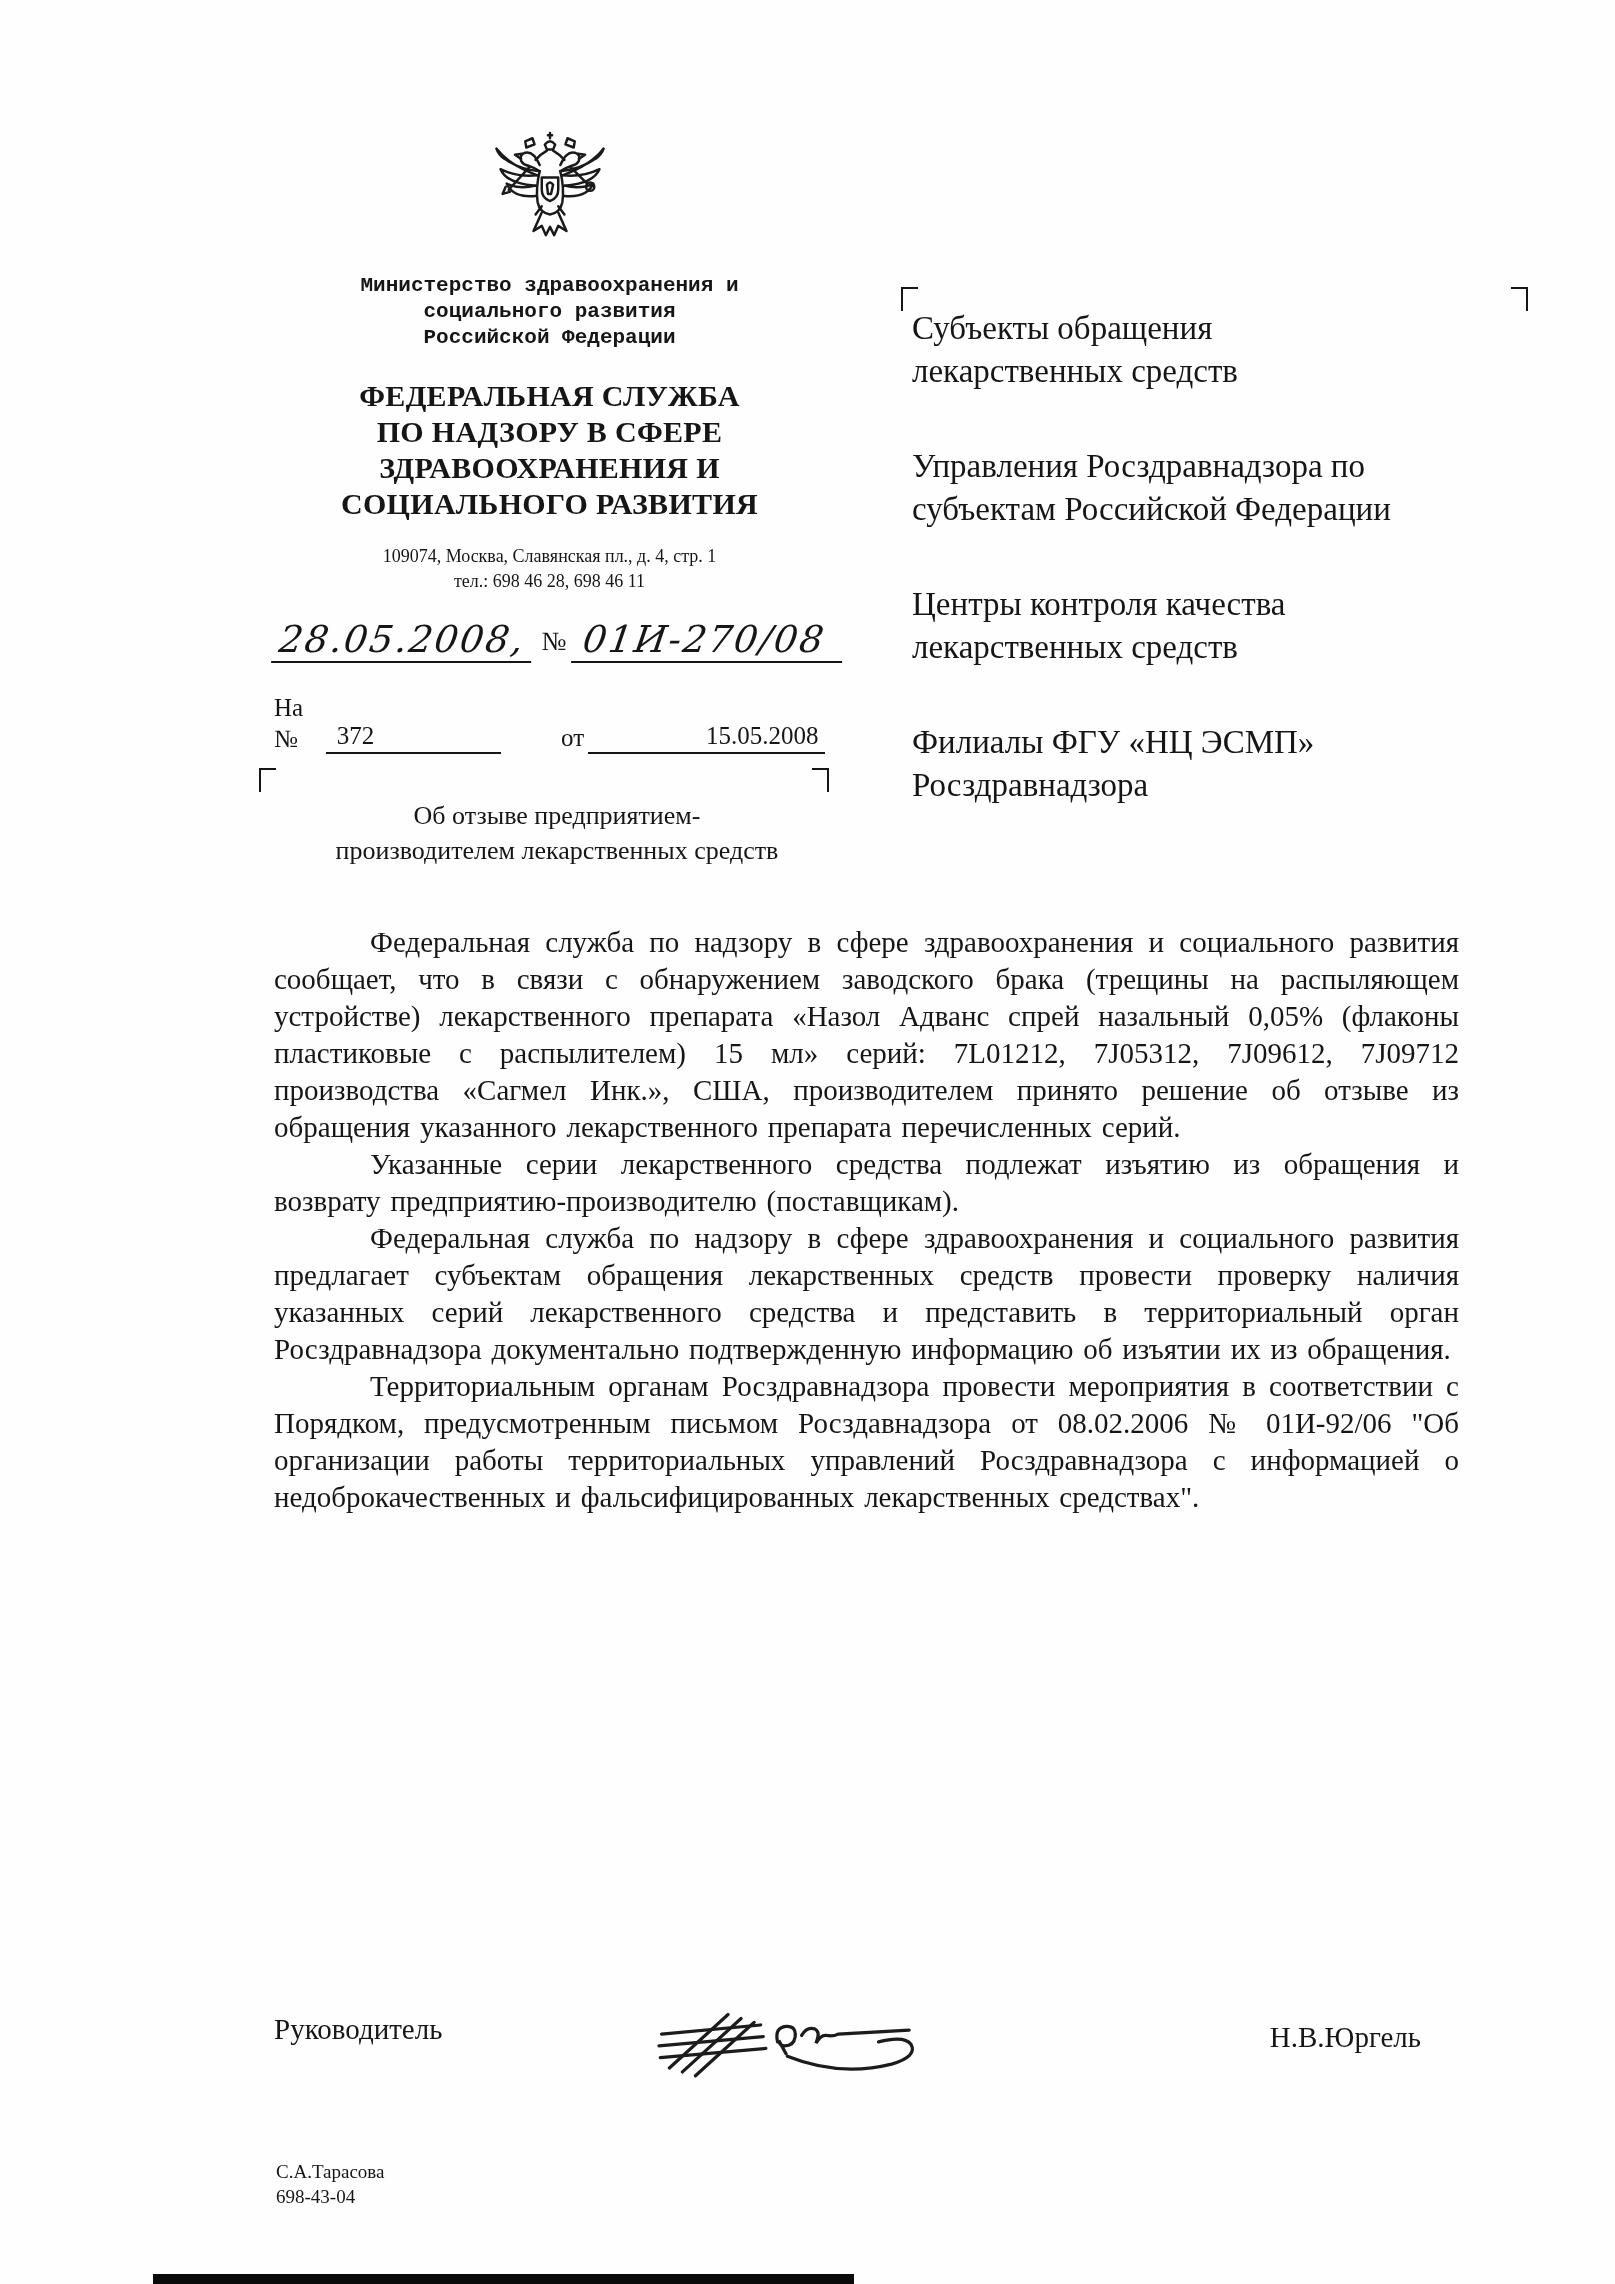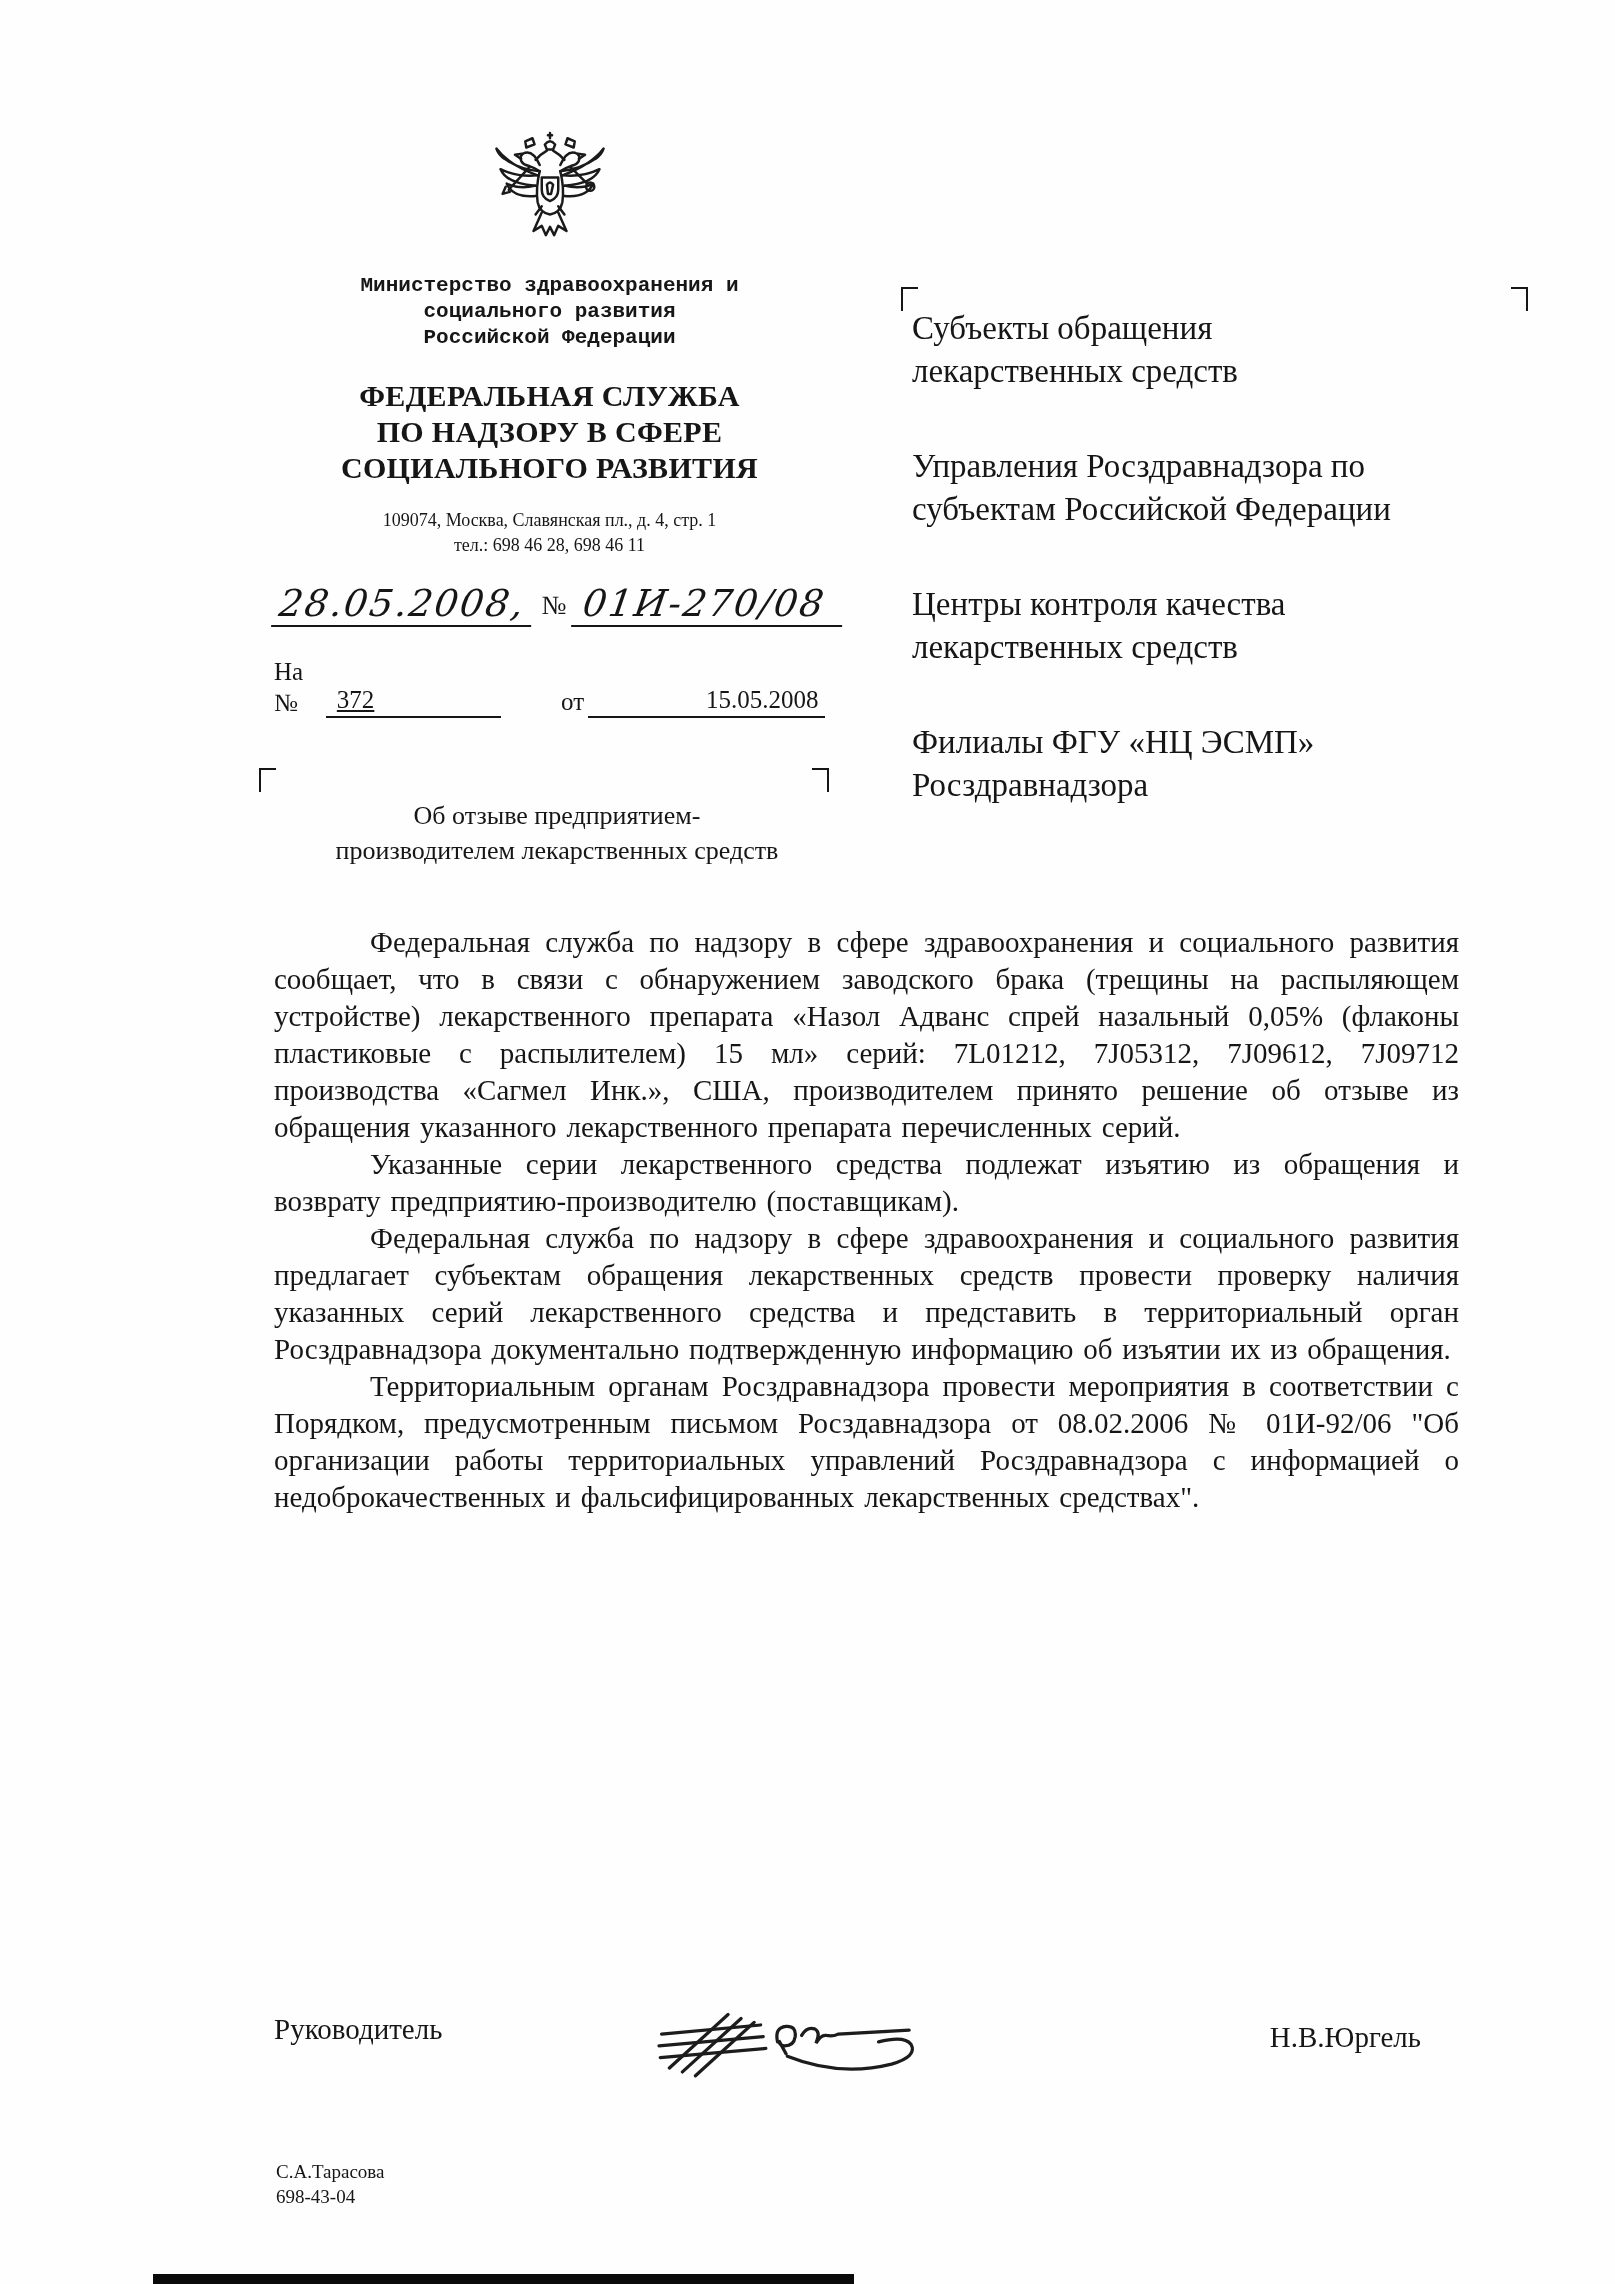--- a/index.html
+++ b/index.html
@@ -26,21 +26,21 @@
     font-size:37px; line-height:40px; letter-spacing:2px;
     transform:skewX(-8deg); display:inline-block;
   }
   .under { border-bottom:2px solid #161616; }
   .date-hand { padding:0 9px 1.3px 5.2px; }
   .printed-no { font-size:26px; padding:0 7.8px 6.5px 7.8px; }
   .num-hand { padding:0 19.6px 1.3px 9px; }
 
   .ref-line { margin-top:29px; display:flex; align-items:flex-end; text-align:left; font-size:25px; line-height:31px; }
   .blank { border-bottom:2px solid #161616; display:inline-block; }
-  .blank1 { width:196px; text-align:left; padding:0 0 1.3px 10.4px; margin-right:9px;text-decoration:underline; }
+  .blank1 { width:196px; text-align:left; padding:0 0 1.3px 10.4px; margin-right:9px; }
   .ref-ot { padding:0 3.9px 1.3px 3.9px;margin-left:47px; }
   .blank2 { width:267px; text-align:right; padding:0 6.5px 1.3px 0;font-family:Liberation Serif, serif; }
 
   
   .corner { position:absolute; width:17px; height:23.5px; }
   .corner.tl { border-left:2px solid #161616; border-top:2px solid #161616; left:0; top:0; }
   .corner.tr { border-right:2px solid #161616; border-top:2px solid #161616; right:0; top:0; }
 
   
   .subject { position:absolute; left:259px; top:768px; width:570px; }
@@ -105,20 +105,21 @@
 
     <div class="ministry">
       <div>Министерство здравоохранения и</div>
       <div>социального развития</div>
       <div>Российской Федерации</div>
     </div>
 
     <div class="service">
       <div>ФЕДЕРАЛЬНАЯ СЛУЖБА</div>
       <div>ПО НАДЗОРУ В СФЕРЕ</div>
+      <div>ЗДРАВООХРАНЕНИЯ И</div>
       <div>СОЦИАЛЬНОГО РАЗВИТИЯ</div>
     </div>
 
     <div class="address-block">
       <div>109074, Москва, Славянская пл., д. 4, стр. 1</div>
       <div>тел.: 698 46 28, 698 46 11</div>
     </div>
 
     <div class="date-line">
       <span class="hand under date-hand">28.05.2008,</span>

